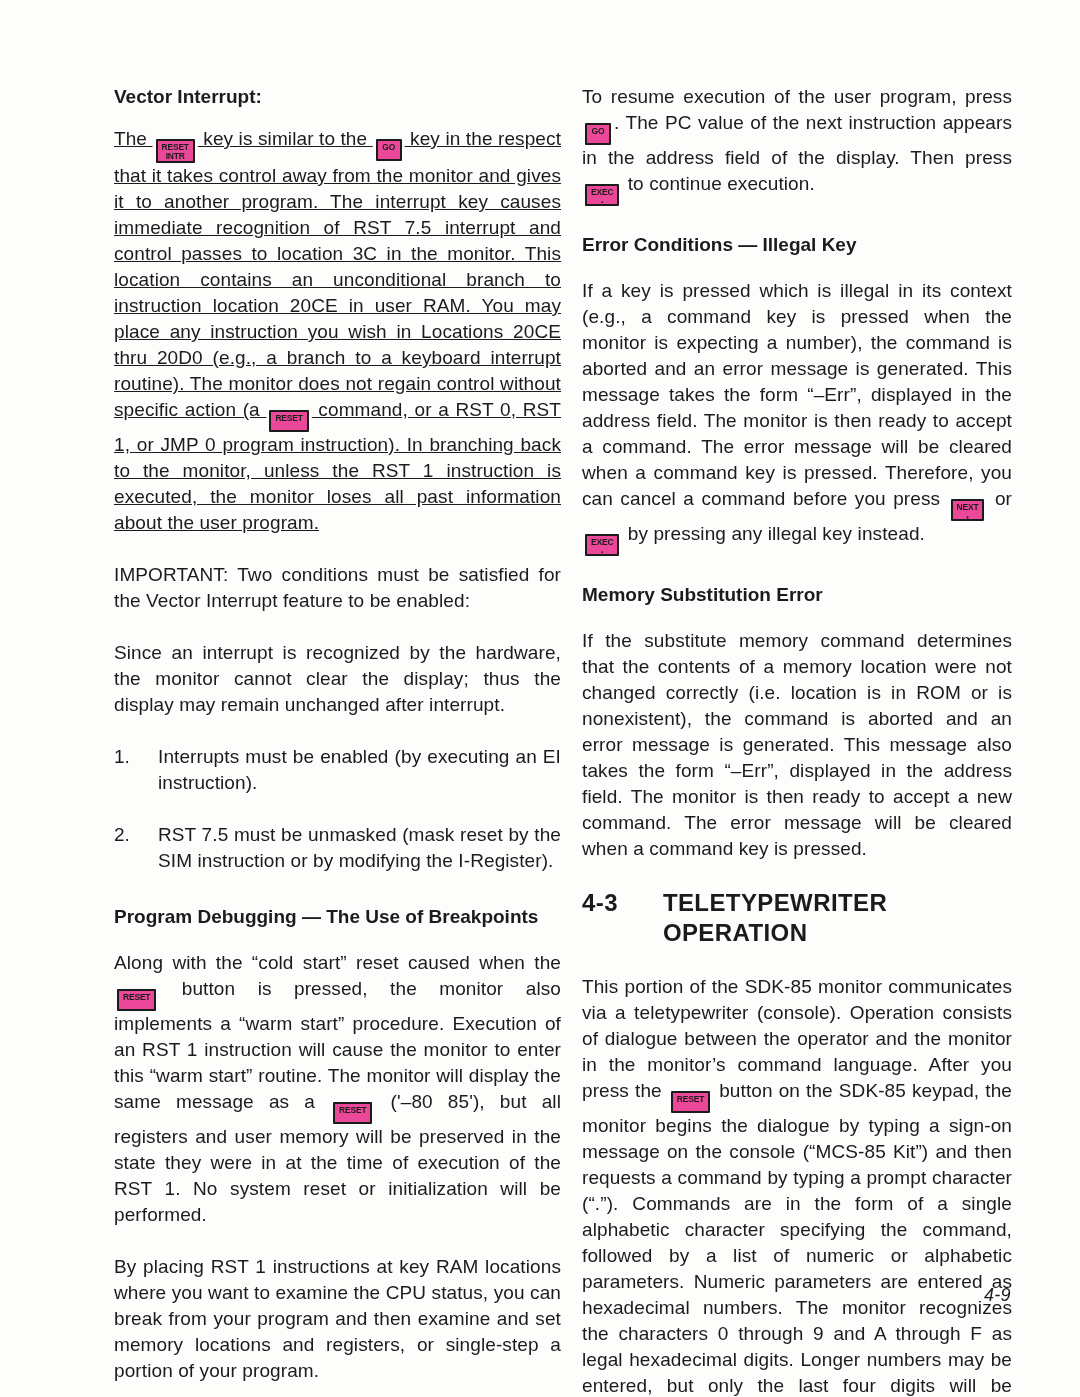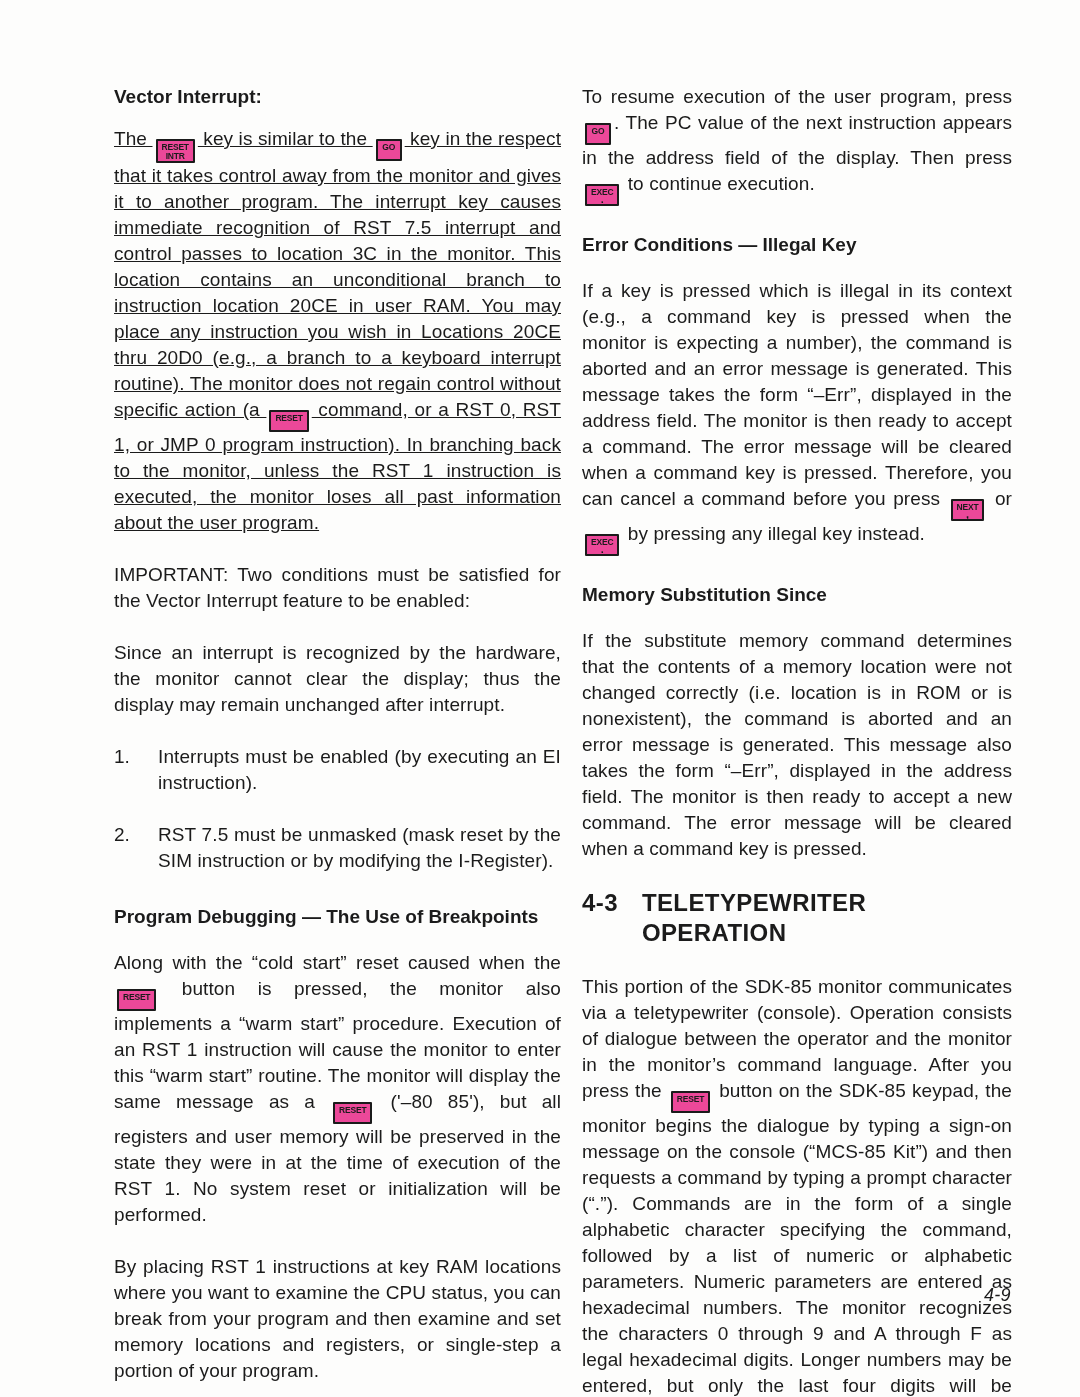--- a/index.html
+++ b/index.html
@@ -43,20 +43,21 @@
   .otext { flex: 1; text-align: justify; letter-spacing: 0.1px; }
 
   .section-head {
     display: flex;
     align-items: baseline;
     margin: 12px 0 26px 0;
     font-size: 24px;
     line-height: 30px;
     font-weight: 700;
     letter-spacing: 0.4px;
+    gap: 21px;
   }
   .section-head .sec-num { flex: none; }
   .section-head .sec-title { margin-left: 24px; }
 
   .key {
     display: inline-flex;
     flex-direction: column;
     align-items: center;
     justify-content: flex-start;
     border: 2px solid #1b1b1b;
@@ -145,21 +146,21 @@
     <h3 class="subhead h-gap">Error Conditions — Illegal Key</h3>
 
     <p class="body">If a key is pressed which is illegal in its context (e.g., a command key is pressed when the monitor is expecting a number), the command is aborted and an error message is generated. This message takes the form “–Err”, displayed in the address field. The monitor is then ready to accept a command. The error message will be cleared when a command key is pressed. Therefore, you can cancel a command before you press <span class="key">
           <span class="kline">NEXT</span>
           <span class="kline k-sub">,</span>
         </span> or <span class="key">
           <span class="kline">EXEC</span>
           <span class="kline k-sub">.</span>
         </span> by pressing any illegal key instead.</p>
 
-    <h3 class="subhead h-gap">Memory Substitution Since</h3>
+    <h3 class="subhead h-gap">Memory Substitution Error</h3>
 
     <p class="body">If the substitute memory command determines that the contents of a memory location were not changed correctly (i.e. location is in ROM or is nonexistent), the command is aborted and an error message is generated. This message also takes the form “–Err”, displayed in the address field. The monitor is then ready to accept a new command. The error message will be cleared when a command key is pressed.</p>
 
     <h2 class="section-head">
       <span class="sec-num">4-3</span>
       <span class="sec-title">TELETYPEWRITER OPERATION</span>
     </h2>
 
 
     <p class="body">This portion of the SDK-85 monitor communicates via a teletypewriter (console). Operation consists of dialogue between the operator and the monitor in the monitor’s command language. After you press the <span class="key">

